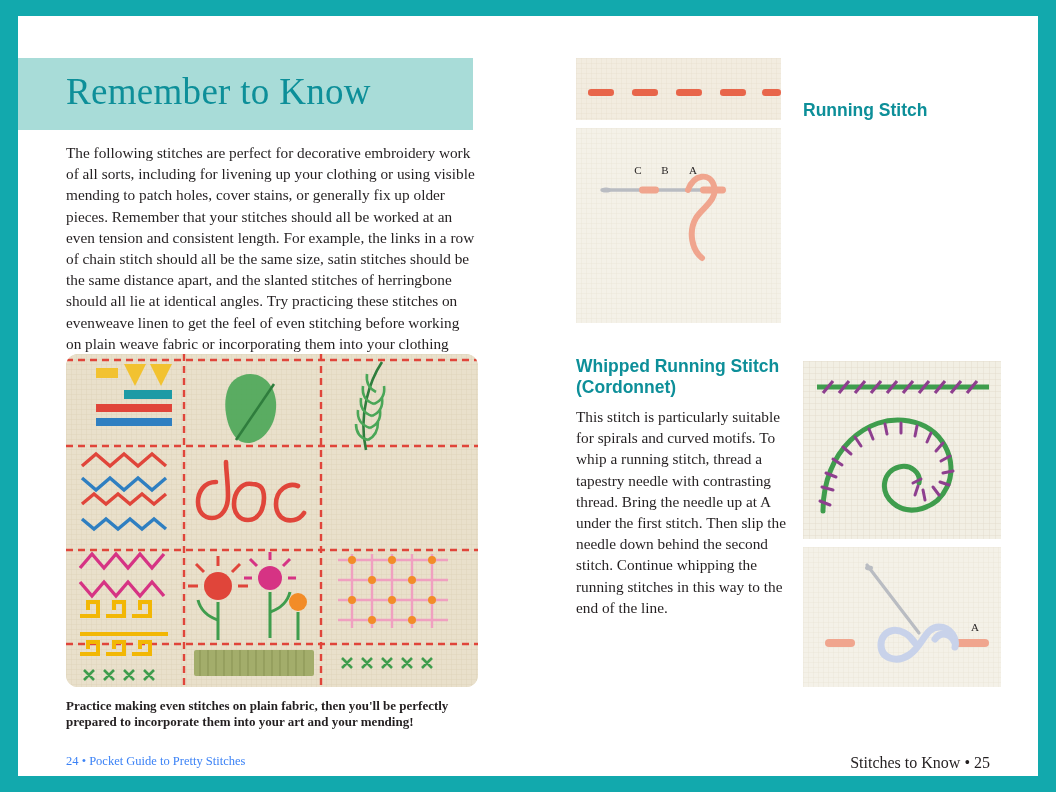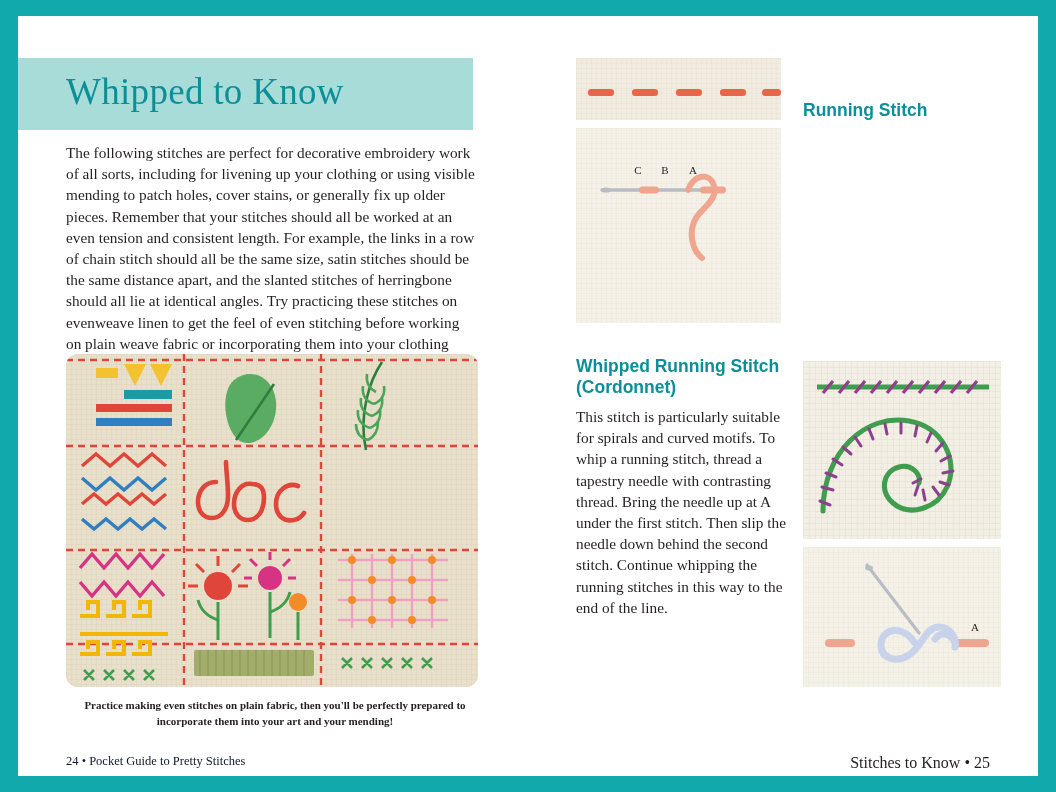--- a/index.html
+++ b/index.html
@@ -57,32 +57,31 @@
     height: 333px;
     border-radius: 12px;
     overflow: hidden;
     background: #e8dfc8;
   }
   .caption {
     position: absolute;
     left: 48px;
     top: 682px;
     width: 418px;
-    font-size: 11px;
+    font-size: 13px;
     line-height: 15.5px;
     font-weight: bold;
     color: #231f20;
-    text-align: center;
   }
   .folio-left {
     position: absolute;
     left: 48px;
     top: 738px;
     font-size: 12.5px;
-    color: #0f172a;
+    color: #3b82f6;
   }
   
   .rs-heading {
     font-family: "Liberation Sans", sans-serif;
     font-weight: bold;
     font-size: 17.5px;
     color: #0d8f99;
     line-height: 21px;
   }
   .rs-body {
@@ -133,21 +132,21 @@
     white-space: nowrap;
   }
   .img-frame { display: block; width: 100%; height: 100%; }
 </style>
 </head>
 <body>
 
 <div class="page">
 
   <div class="title-band"></div>
-  <div class="page-title">Whipped to Know</div>
+  <div class="page-title">Remember to Know</div>
   <div class="intro-text">The following stitches are perfect for decorative embroidery work of all sorts, including for livening up your clothing or using visible mending to patch holes, cover stains, or generally fix up older pieces. Remember that your stitches should all be worked at an even tension and consistent length. For example, the links in a row of chain stitch should all be the same size, satin stitches should be the same distance apart, and the slanted stitches of herringbone should all lie at identical angles. Try practicing these stitches on evenweave linen to get the feel of even stitching before working on plain weave fabric or incorporating them into your clothing fixes.</div>
 
   <div class="sampler-img">
     <svg class="img-frame" viewBox="0 0 412 333" preserveAspectRatio="none">
       <defs>
         <pattern id="aida" width="5" height="5" patternUnits="userSpaceOnUse">
           <rect width="5" height="5" fill="#e9e0cb"></rect>
           <path d="M0 0 H5 M0 0 V5" stroke="#ddd2b8" stroke-width="0.8"></path>
         </pattern>
       </defs>

